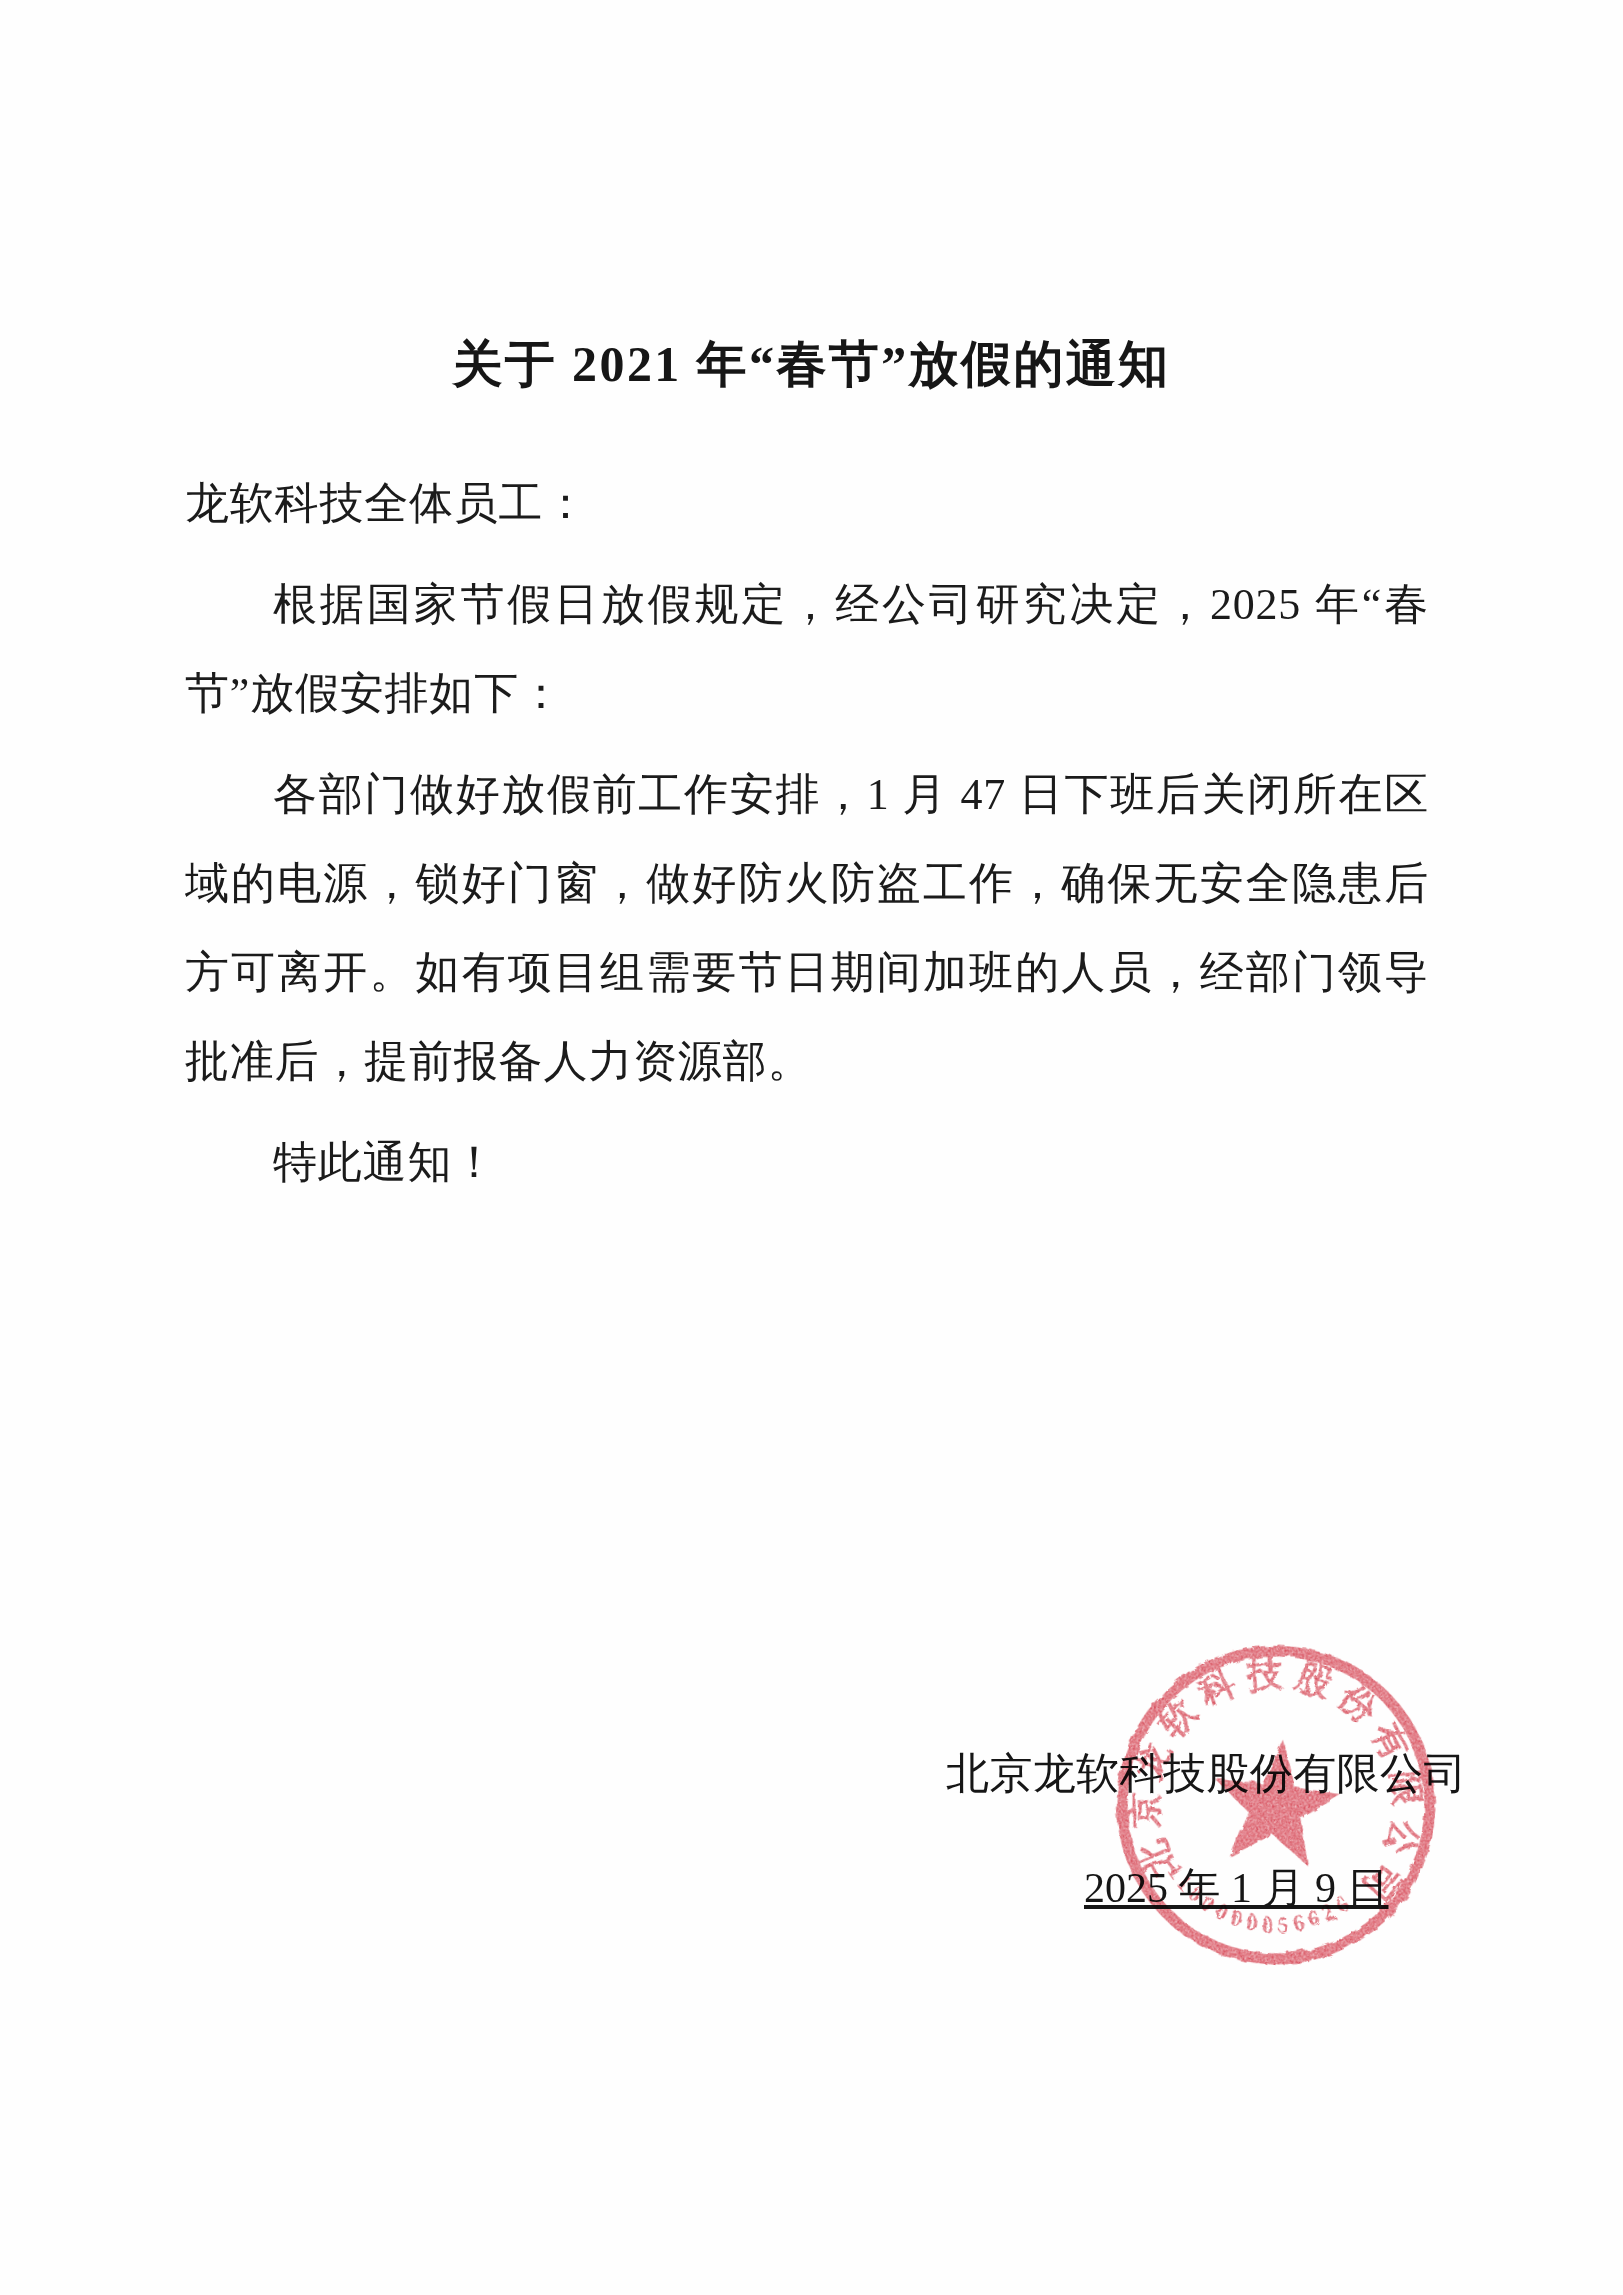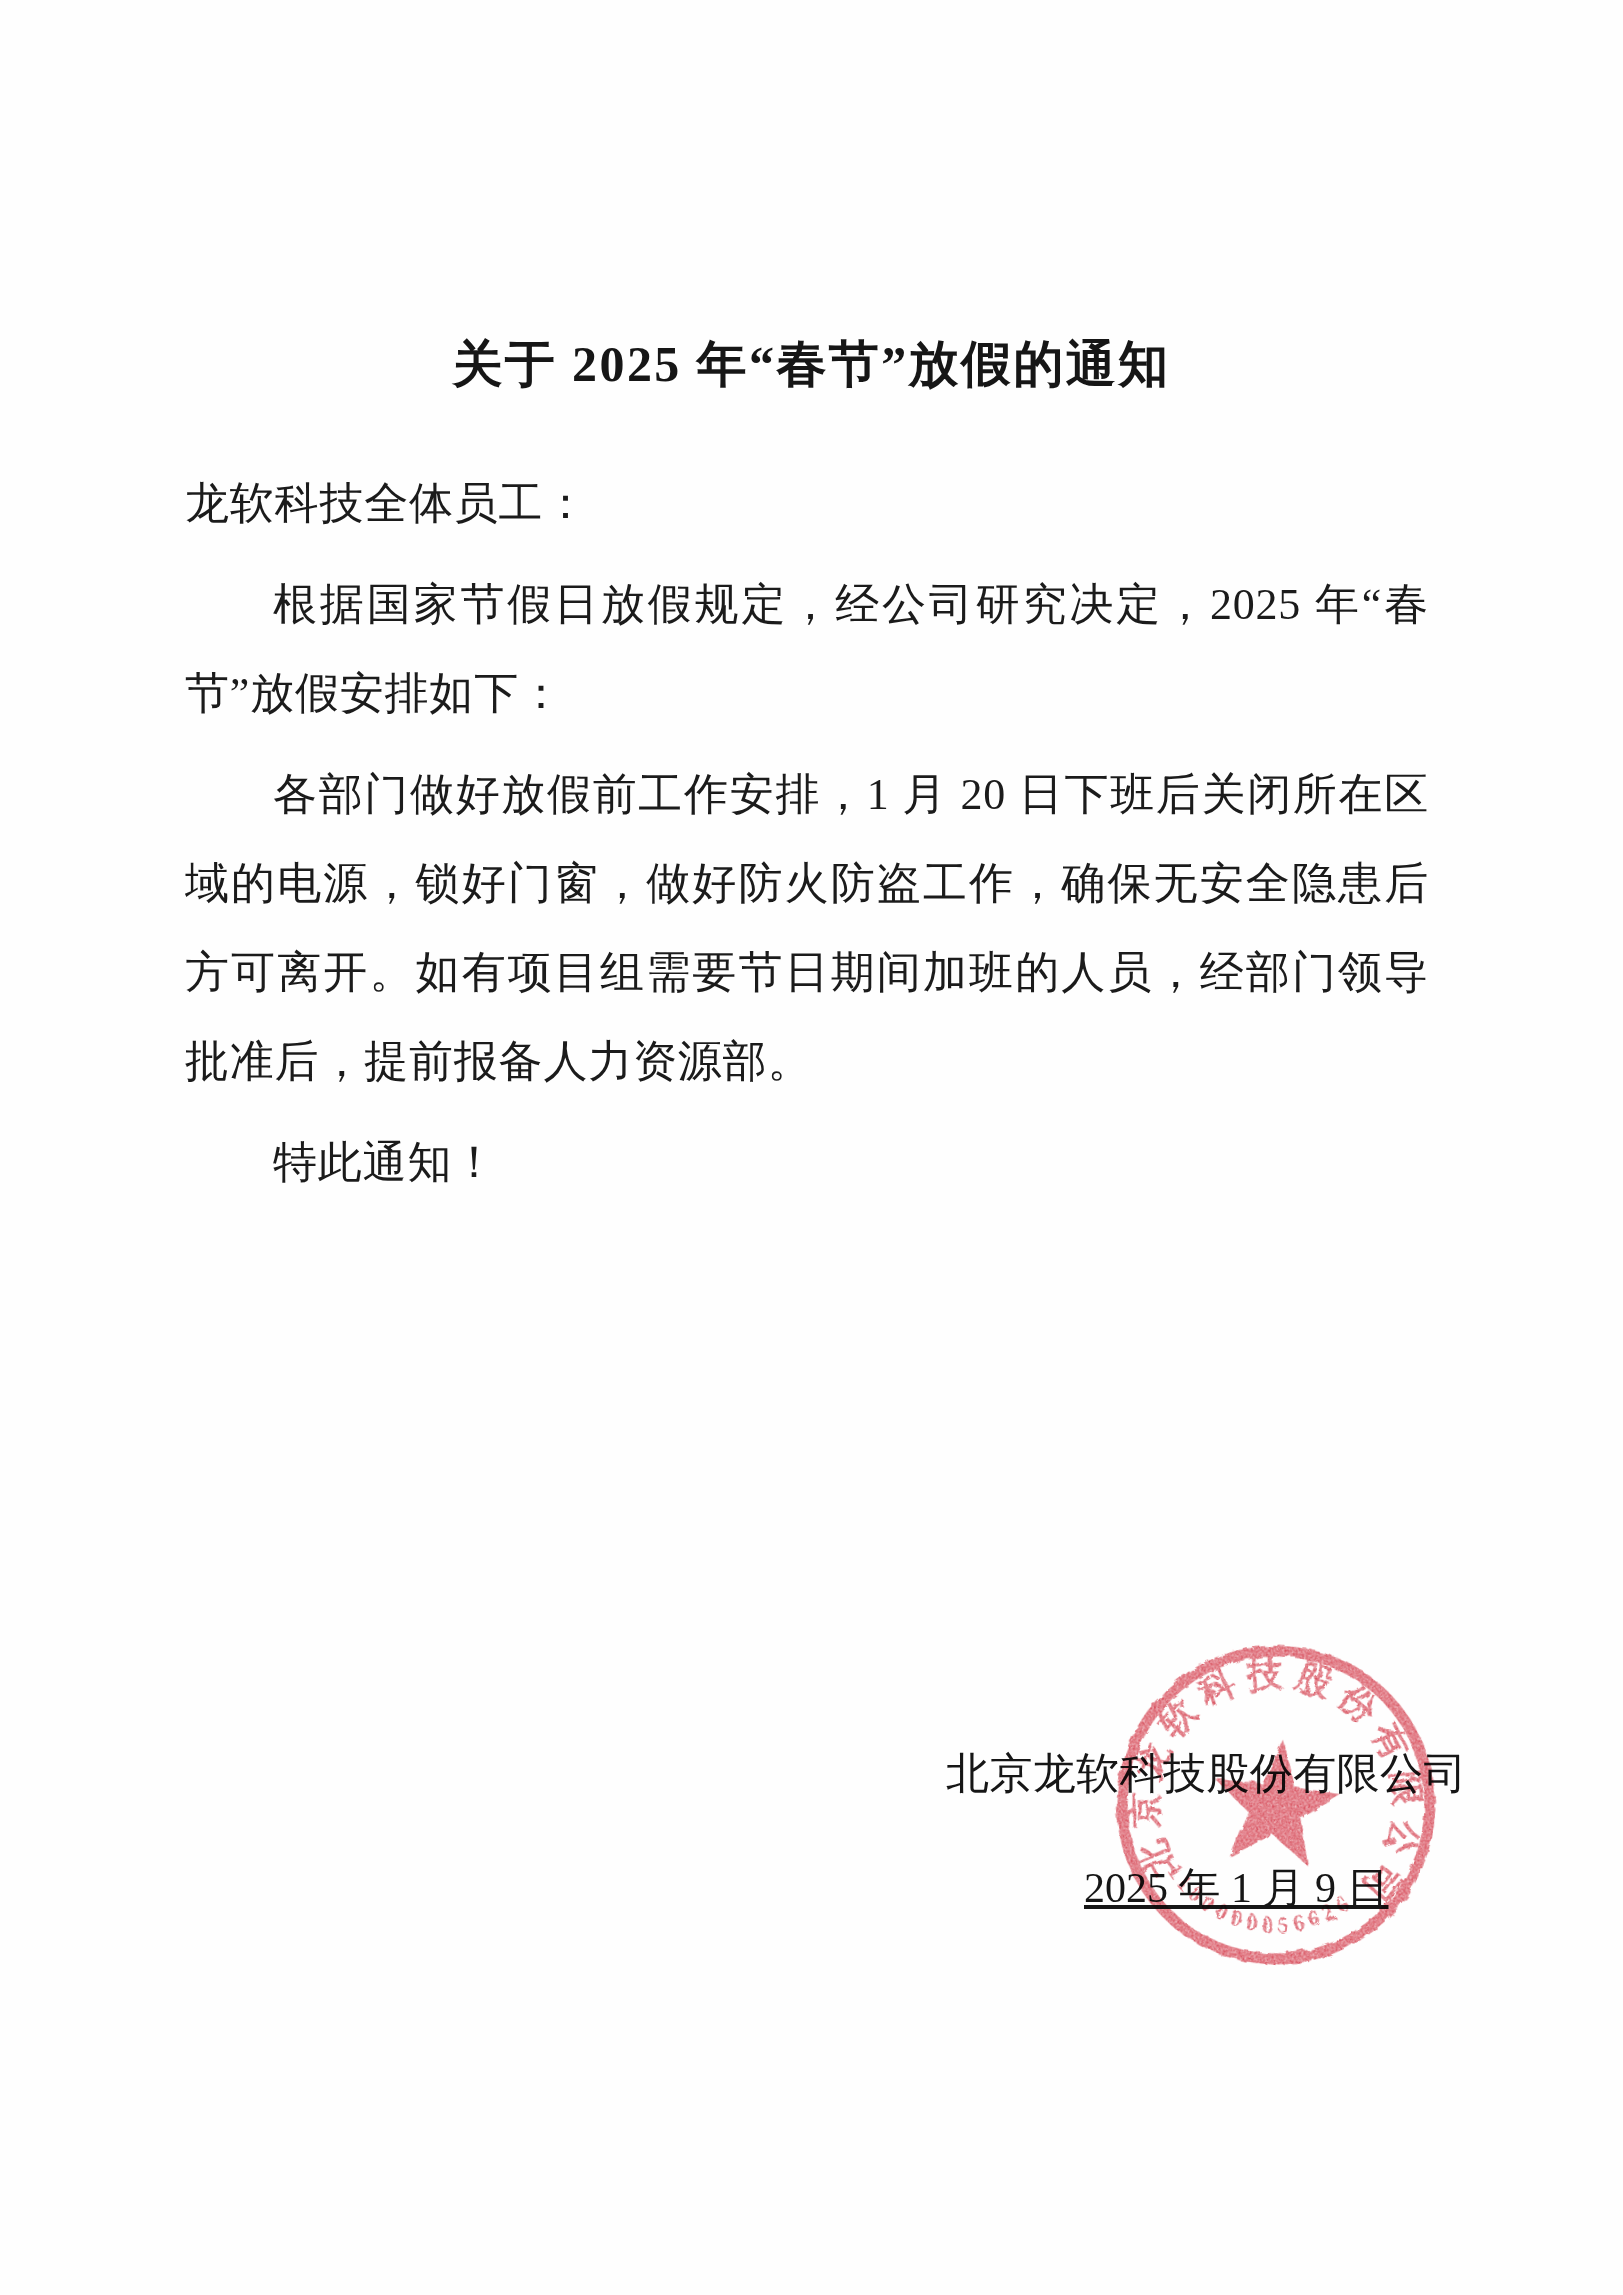--- a/index.html
+++ b/index.html
@@ -80,26 +80,26 @@
     font-size: 29px;
     font-weight: 600;
     letter-spacing: 7px;
   }
 </style>
 </head>
 <body>
 
 <div class="page">
 
-  <h1 class="title">关于 2025 年“春节”放假的通知</h1>
+  <h1 class="title">关于 2021 年“春节”放假的通知</h1>
 
   <div class="content">
     <p class="salutation">龙软科技全体员工：</p>
     <p class="indent">根据国家节假日放假规定，经公司研究决定，2025 年“春节”放假安排如下：</p>
-    <p class="indent">各部门做好放假前工作安排，1 月 20 日下班后关闭所在区域的电源，锁好门窗，做好防火防盗工作，确保无安全隐患后方可离开。如有项目组需要节日期间加班的人员，经部门领导批准后，提前报备人力资源部。</p>
+    <p class="indent">各部门做好放假前工作安排，1 月 47 日下班后关闭所在区域的电源，锁好门窗，做好防火防盗工作，确保无安全隐患后方可离开。如有项目组需要节日期间加班的人员，经部门领导批准后，提前报备人力资源部。</p>
     <p class="indent">特此通知！</p>
   </div>
 
   <p class="sig-line sig-company">北京龙软科技股份有限公司</p>
 
   <p class="sig-line sig-date">2025 年 1 月 9 日</p>
 
   <svg class="seal" viewBox="0 0 420 420" xmlns="http://www.w3.org/2000/svg">
     <defs>
       <filter id="stamp" x="-12%" y="-12%" width="124%" height="124%">

